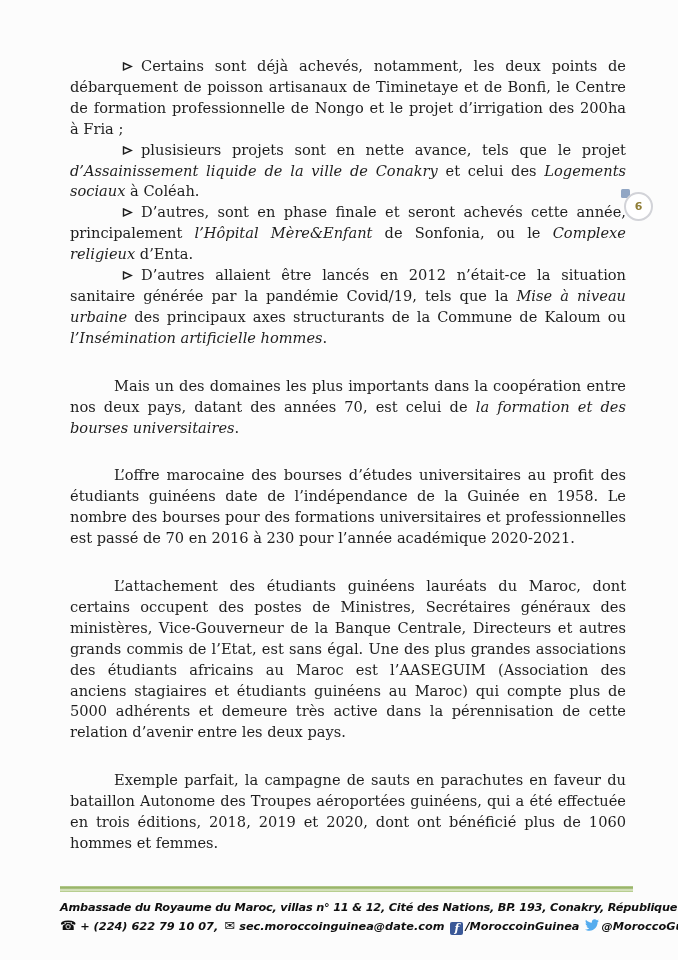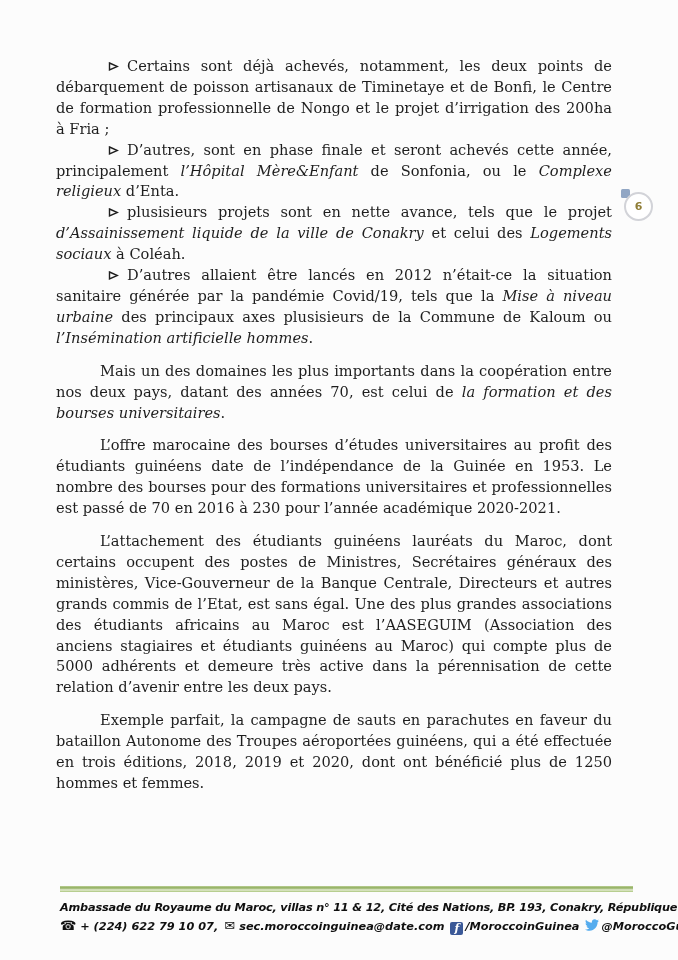--- a/index.html
+++ b/index.html
@@ -5,28 +5,28 @@
   html,body{margin:0;padding:0;background:#ffffff;}
   .page{
     position:relative;
     width:678px;height:960px;
     background:#fcfcfc;
     font-family:"DejaVu Serif", serif;
     color:#1e1e1e;
     overflow:hidden;
   }
   .content{
-    position:absolute;left:56px;top:56px;width:556px;
+    position:absolute;left:70px;top:56px;width:556px;
     text-align:justify;
     font-size:14.6px;
     line-height:20.9px;
   }
   p.para{margin:0;}
   p.bullet{text-indent:26px;}
-  p.indent{text-indent:44px;margin-top:12px;}
+  p.indent{text-indent:44px;margin-top:27px;}
   .bullet-glyph{display:inline-block;margin-right:8px;}
   .bullet-glyph svg{display:inline-block;vertical-align:-1px;}
   .it{font-style:italic;}
 
   
   .page-badge{position:absolute;left:621px;top:189px;width:32px;height:32px;}
   .badge-circle{
     position:absolute;left:3px;top:3px;width:25px;height:25px;
     border:2px solid #d2d3d8;border-radius:50%;background:#ffffff;
     display:flex;align-items:center;justify-content:center;
@@ -65,31 +65,31 @@
 <body>
 
 <div class="page">
 
   <div class="content" id="doc-body">
       <p class="para bullet"><span class="bullet-glyph"><svg width="11" height="11" viewBox="0 0 11 11">
             <path d="M1.5 2 L9.5 5.5 L1.5 9 Z" fill="#fbfbfb" stroke="#1e1e1e" stroke-width="1.4" stroke-linejoin="miter"></path>
           </svg></span><span>Certains sont déjà achevés, notamment, les deux points de débarquement de poisson artisanaux de Timinetaye et de Bonfi, le Centre de formation professionnelle de Nongo et le projet d’irrigation des 200ha à Fria ;</span></p>
       <p class="para bullet"><span class="bullet-glyph"><svg width="11" height="11" viewBox="0 0 11 11">
             <path d="M1.5 2 L9.5 5.5 L1.5 9 Z" fill="#fbfbfb" stroke="#1e1e1e" stroke-width="1.4" stroke-linejoin="miter"></path>
+          </svg></span><span>plusisieurs projets sont en nette avance, tels que le projet </span><span class="it">d’Assainissement liquide de la ville de Conakry</span><span> et celui des </span><span class="it">Logements sociaux</span><span> à Coléah.</span></p>
+      <p class="para bullet"><span class="bullet-glyph"><svg width="11" height="11" viewBox="0 0 11 11">
+            <path d="M1.5 2 L9.5 5.5 L1.5 9 Z" fill="#fbfbfb" stroke="#1e1e1e" stroke-width="1.4" stroke-linejoin="miter"></path>
           </svg></span><span>D’autres, sont en phase finale et seront achevés cette année, principalement </span><span class="it">l’Hôpital Mère&amp;Enfant</span><span> de Sonfonia, ou le </span><span class="it">Complexe religieux</span><span> d’Enta.</span></p>
       <p class="para bullet"><span class="bullet-glyph"><svg width="11" height="11" viewBox="0 0 11 11">
             <path d="M1.5 2 L9.5 5.5 L1.5 9 Z" fill="#fbfbfb" stroke="#1e1e1e" stroke-width="1.4" stroke-linejoin="miter"></path>
-          </svg></span><span>plusisieurs projets sont en nette avance, tels que le projet </span><span class="it">d’Assainissement liquide de la ville de Conakry</span><span> et celui des </span><span class="it">Logements sociaux</span><span> à Coléah.</span></p>
-      <p class="para bullet"><span class="bullet-glyph"><svg width="11" height="11" viewBox="0 0 11 11">
-            <path d="M1.5 2 L9.5 5.5 L1.5 9 Z" fill="#fbfbfb" stroke="#1e1e1e" stroke-width="1.4" stroke-linejoin="miter"></path>
-          </svg></span><span>D’autres allaient être lancés en 2012 n’était-ce la situation sanitaire générée par la pandémie Covid/19, tels que la </span><span class="it">Mise à niveau urbaine</span><span> des principaux axes plusisieurs de la Commune de Kaloum ou </span><span class="it">l’Insémination artificielle hommes</span><span>.</span></p>
+          </svg></span><span>D’autres allaient être lancés en 2012 n’était-ce la situation sanitaire générée par la pandémie Covid/19, tels que la </span><span class="it">Mise à niveau urbaine</span><span> des principaux axes structurants de la Commune de Kaloum ou </span><span class="it">l’Insémination artificielle hommes</span><span>.</span></p>
       <p class="para indent"><span>Mais un des domaines les plus importants dans la coopération entre nos deux pays, datant des années 70, est celui de </span><span class="it">la formation et des bourses universitaires</span><span>.</span></p>
-      <p class="para indent"><span>L’offre marocaine des bourses d’études universitaires au profit des étudiants guinéens date de l’indépendance de la Guinée en 1953. Le nombre des bourses pour des formations universitaires et professionnelles est passé de 70 en 2016 à 230 pour l’année académique 2020-2021.</span></p>
+      <p class="para indent"><span>L’offre marocaine des bourses d’études universitaires au profit des étudiants guinéens date de l’indépendance de la Guinée en 1958. Le nombre des bourses pour des formations universitaires et professionnelles est passé de 70 en 2016 à 230 pour l’année académique 2020-2021.</span></p>
       <p class="para indent"><span>L’attachement des étudiants guinéens lauréats du Maroc, dont certains occupent des postes de Ministres, Secrétaires généraux des ministères, Vice-Gouverneur de la Banque Centrale, Directeurs et autres grands commis de l’Etat, est sans égal. Une des plus grandes associations des étudiants africains au Maroc est l’AASEGUIM (Association des anciens stagiaires et étudiants guinéens au Maroc) qui compte plus de 5000 adhérents et demeure très active dans la pérennisation de cette relation d’avenir entre les deux pays.</span></p>
-      <p class="para indent"><span>Exemple parfait, la campagne de sauts en parachutes en faveur du bataillon Autonome des Troupes aéroportées guinéens, qui a été effectuée en trois éditions, 2018, 2019 et 2020, dont ont bénéficié plus de 1250 hommes et femmes.</span></p>
+      <p class="para indent"><span>Exemple parfait, la campagne de sauts en parachutes en faveur du bataillon Autonome des Troupes aéroportées guinéens, qui a été effectuée en trois éditions, 2018, 2019 et 2020, dont ont bénéficié plus de 1060 hommes et femmes.</span></p>
     </div>
 
   <div class="page-badge">
     <span class="badge-square"></span>
     <span class="badge-circle">6</span>
   </div>
 
   <div class="footer">
     <div class="footer-rule"></div>
     <div class="footer-line1">Ambassade du Royaume du Maroc, villas n° 11 &amp; 12, Cité des Nations, BP. 193, Conakry, République de Guinée</div>

